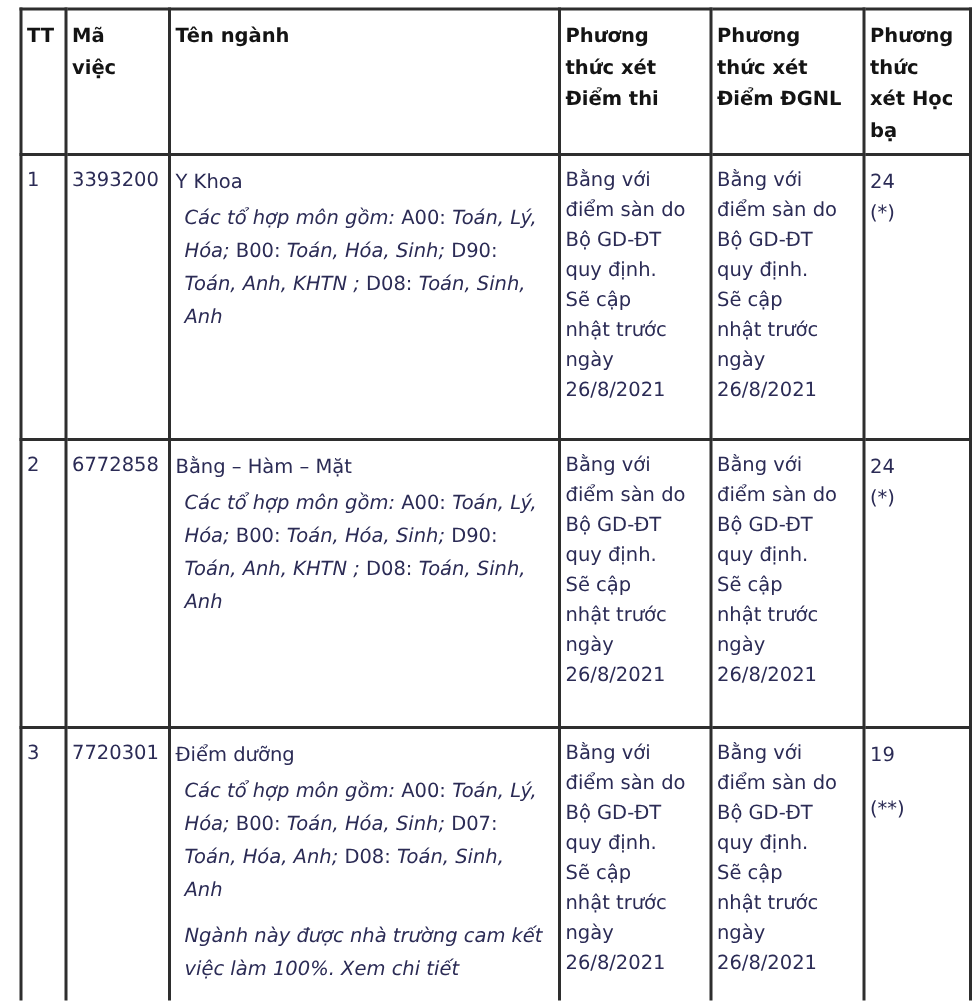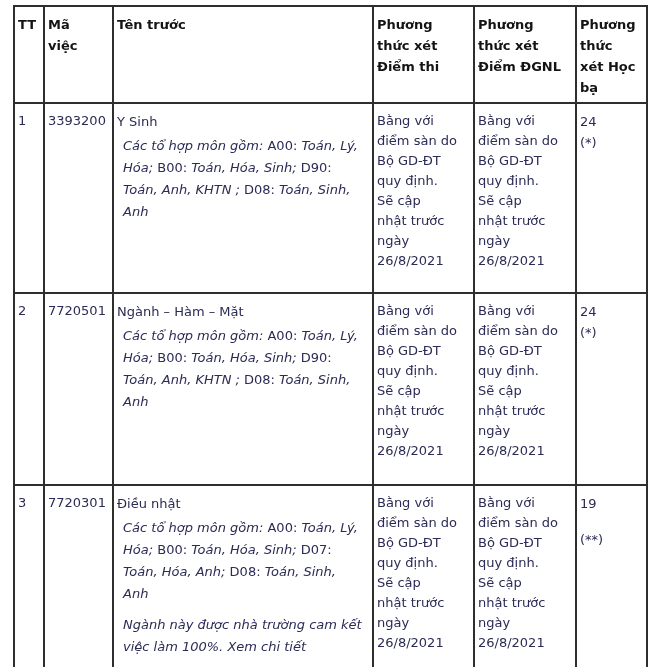--- a/index.html
+++ b/index.html
@@ -64,40 +64,40 @@
       <col style="width:260px">
     <col style="width:101px">
       <col style="width:102px">
       <col style="width:71px">
   </colgroup>
   <thead>
     <tr>
       <th>TT</th>
       <th>Mã
 việc</th>
-      <th>Tên trước</th>
+      <th>Tên ngành</th>
       <th>Phương
 thức xét
 Điểm thi</th>
       <th>Phương
 thức xét
 Điểm ĐGNL</th>
       <th>Phương
 thức
 xét Học
 bạ</th>
     </tr>
   </thead>
   <tbody>
 
     <tr class="r1">
       <td>1</td>
       <td>3393200</td>
       <td class="name-cell">
-        <div class="major-title">Y Sinh</div>
+        <div class="major-title">Y Khoa</div>
         <div class="combos">
           <span class="it">Các tổ hợp môn gồm: </span><span class="up">A00: </span><span class="it">Toán, Lý, Hóa; </span><span class="up">B00: </span><span class="it">Toán, Hóa, Sinh; </span><span class="up">D90: </span><span class="it">Toán, Anh, KHTN ; </span><span class="up">D08: </span><span class="it">Toán, Sinh, Anh</span>
         </div>
       </td>
       <td class="pre">Bằng với
 điểm sàn do
 Bộ GD-ĐT
 quy định.
 Sẽ cập
 nhật trước
@@ -112,23 +112,23 @@
 ngày
 26/8/2021</td>
       <td class="hocba">
         <div class="score">24</div>
         <div class="mark">(*)</div>
       </td>
     </tr>
 
     <tr class="r2">
       <td>2</td>
-      <td>7720501</td>
+      <td>6772858</td>
       <td class="name-cell">
-        <div class="major-title">Ngành – Hàm – Mặt</div>
+        <div class="major-title">Bằng – Hàm – Mặt</div>
         <div class="combos">
           <span class="it">Các tổ hợp môn gồm: </span><span class="up">A00: </span><span class="it">Toán, Lý, Hóa; </span><span class="up">B00: </span><span class="it">Toán, Hóa, Sinh; </span><span class="up">D90: </span><span class="it">Toán, Anh, KHTN ; </span><span class="up">D08: </span><span class="it">Toán, Sinh, Anh</span>
         </div>
       </td>
       <td class="pre">Bằng với
 điểm sàn do
 Bộ GD-ĐT
 quy định.
 Sẽ cập
 nhật trước
@@ -145,21 +145,21 @@
       <td class="hocba">
         <div class="score">24</div>
         <div class="mark">(*)</div>
       </td>
     </tr>
 
     <tr class="r3">
       <td>3</td>
       <td>7720301</td>
       <td class="name-cell">
-        <div class="major-title">Điều nhật</div>
+        <div class="major-title">Điểm dưỡng</div>
         <div class="combos">
           <span class="it">Các tổ hợp môn gồm: </span><span class="up">A00: </span><span class="it">Toán, Lý, Hóa; </span><span class="up">B00: </span><span class="it">Toán, Hóa, Sinh; </span><span class="up">D07: </span><span class="it">Toán, Hóa, Anh; </span><span class="up">D08: </span><span class="it">Toán, Sinh, Anh</span>
         </div>
         <div class="note">
           <span>Ngành này được nhà trường cam kết việc làm 100%. </span><span>Xem chi tiết</span>
         </div>
       </td>
       <td class="pre">Bằng với
 điểm sàn do
 Bộ GD-ĐT

